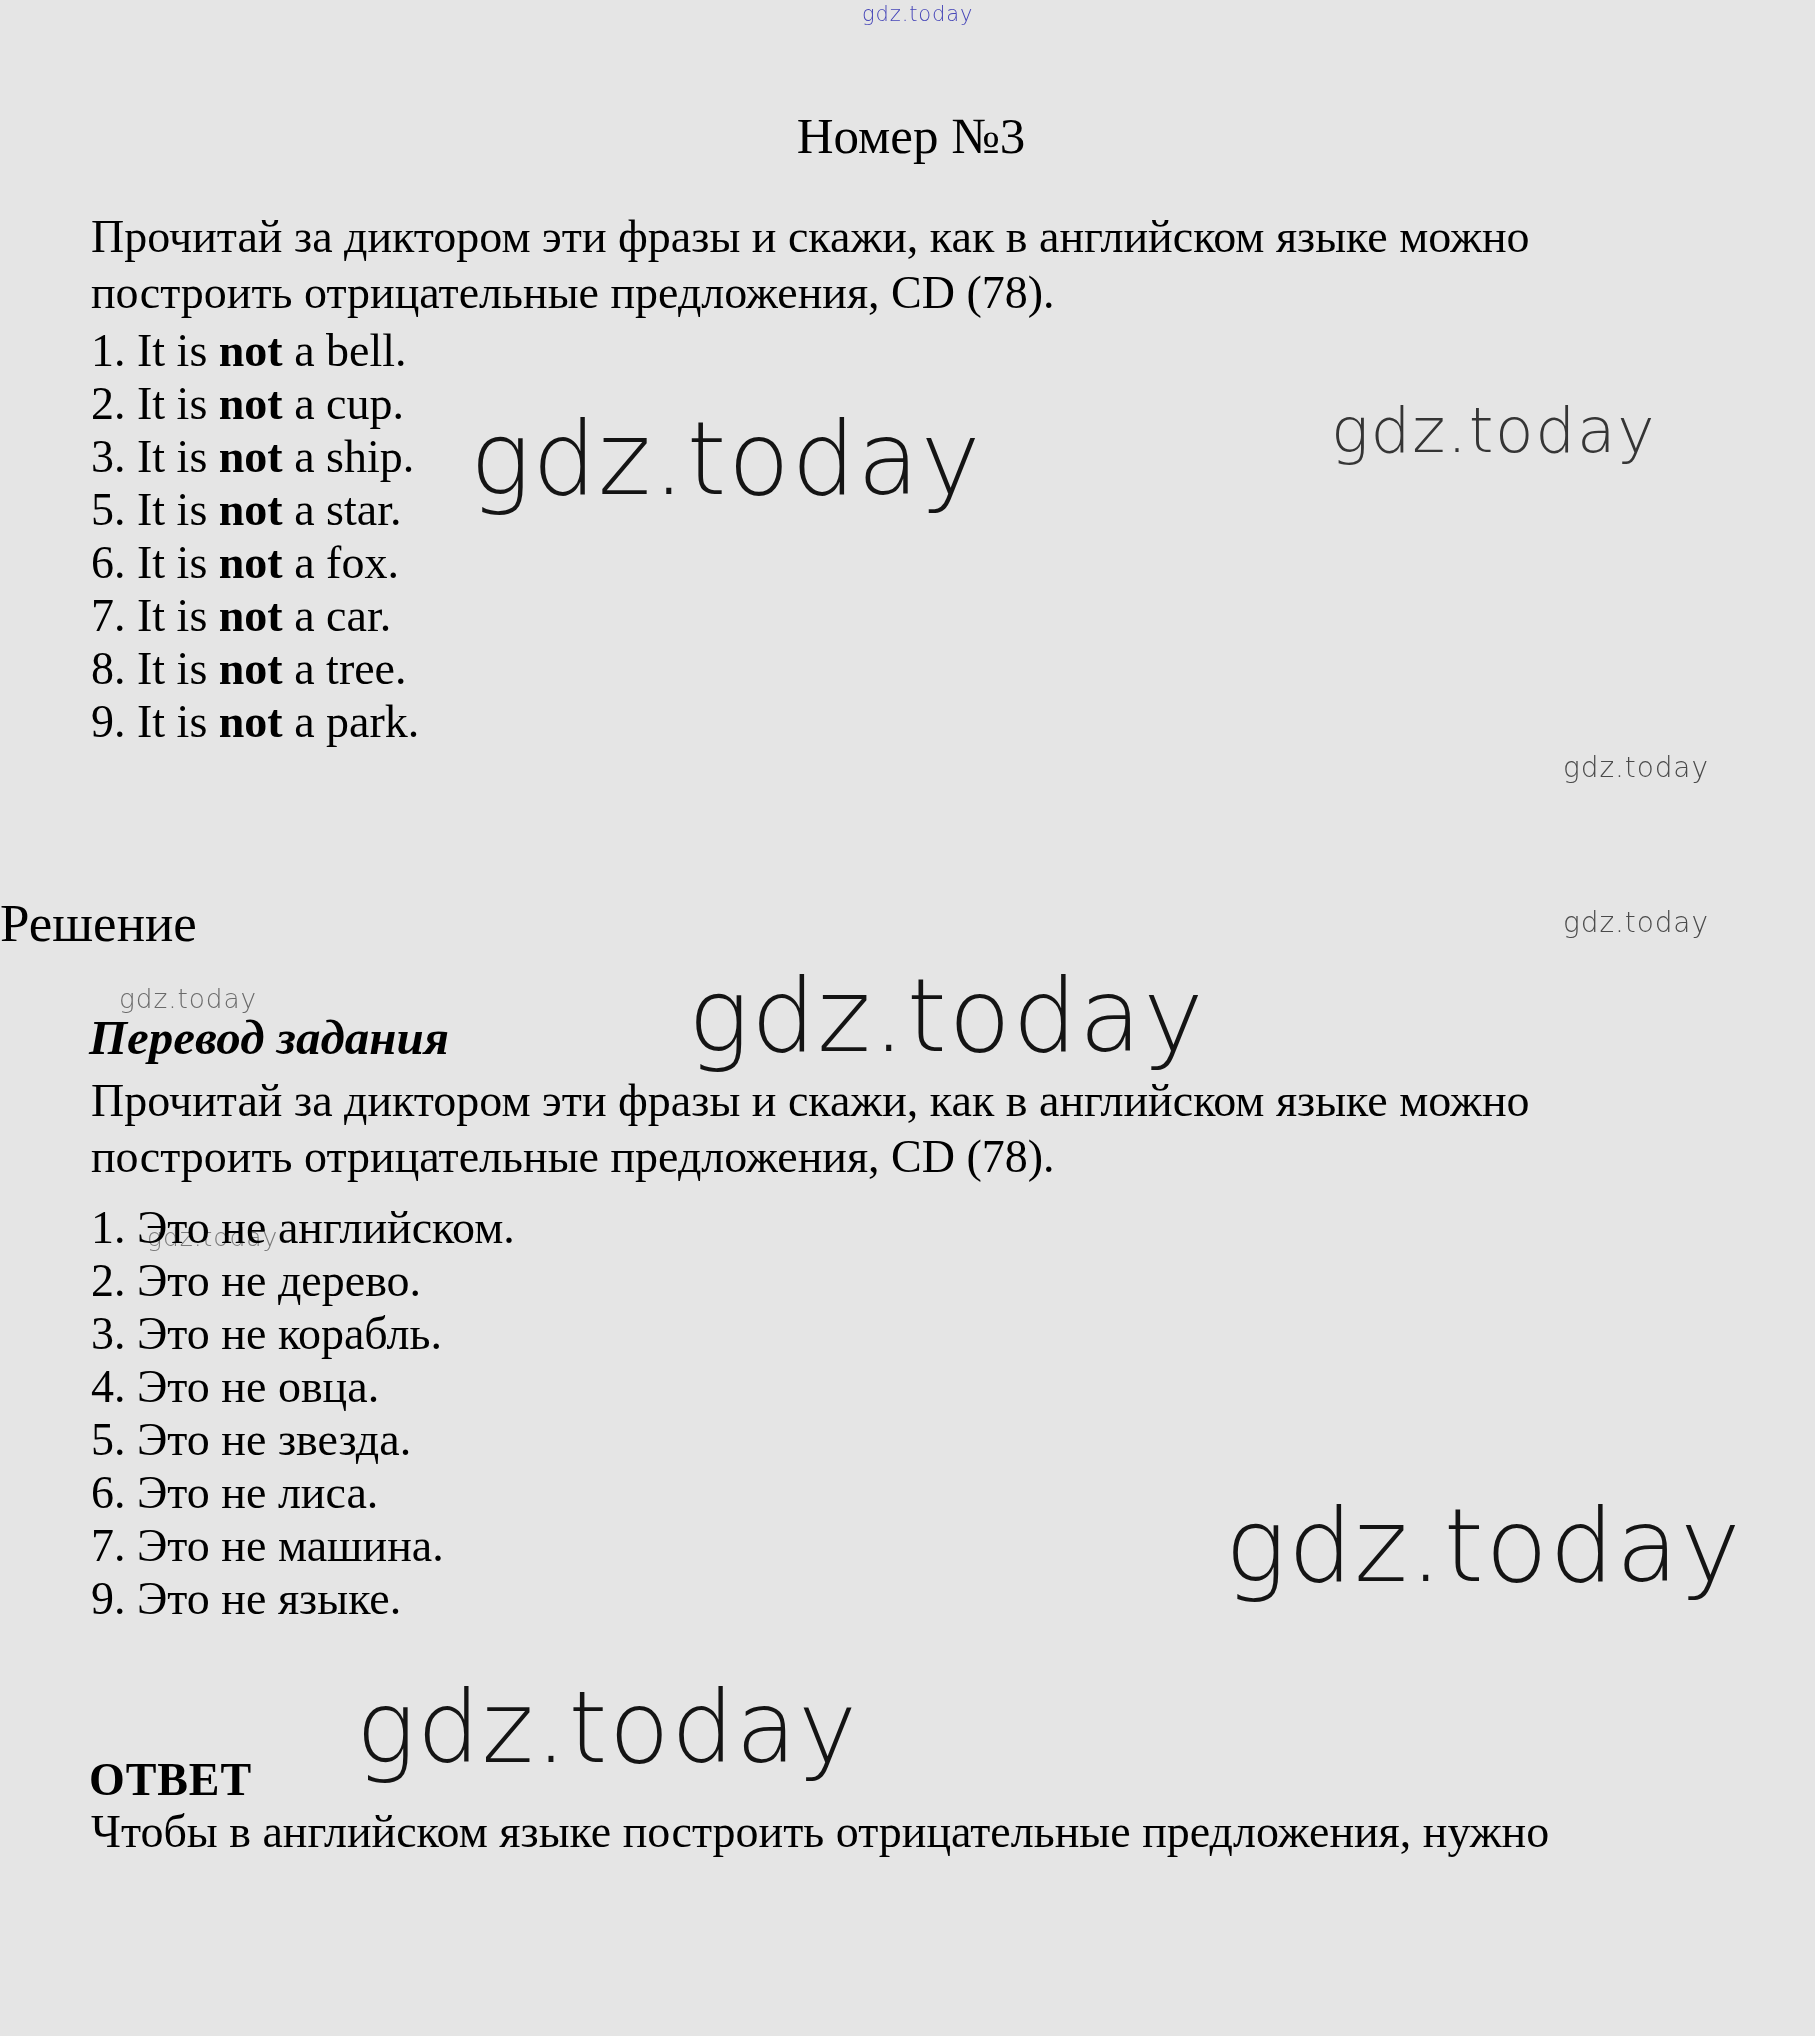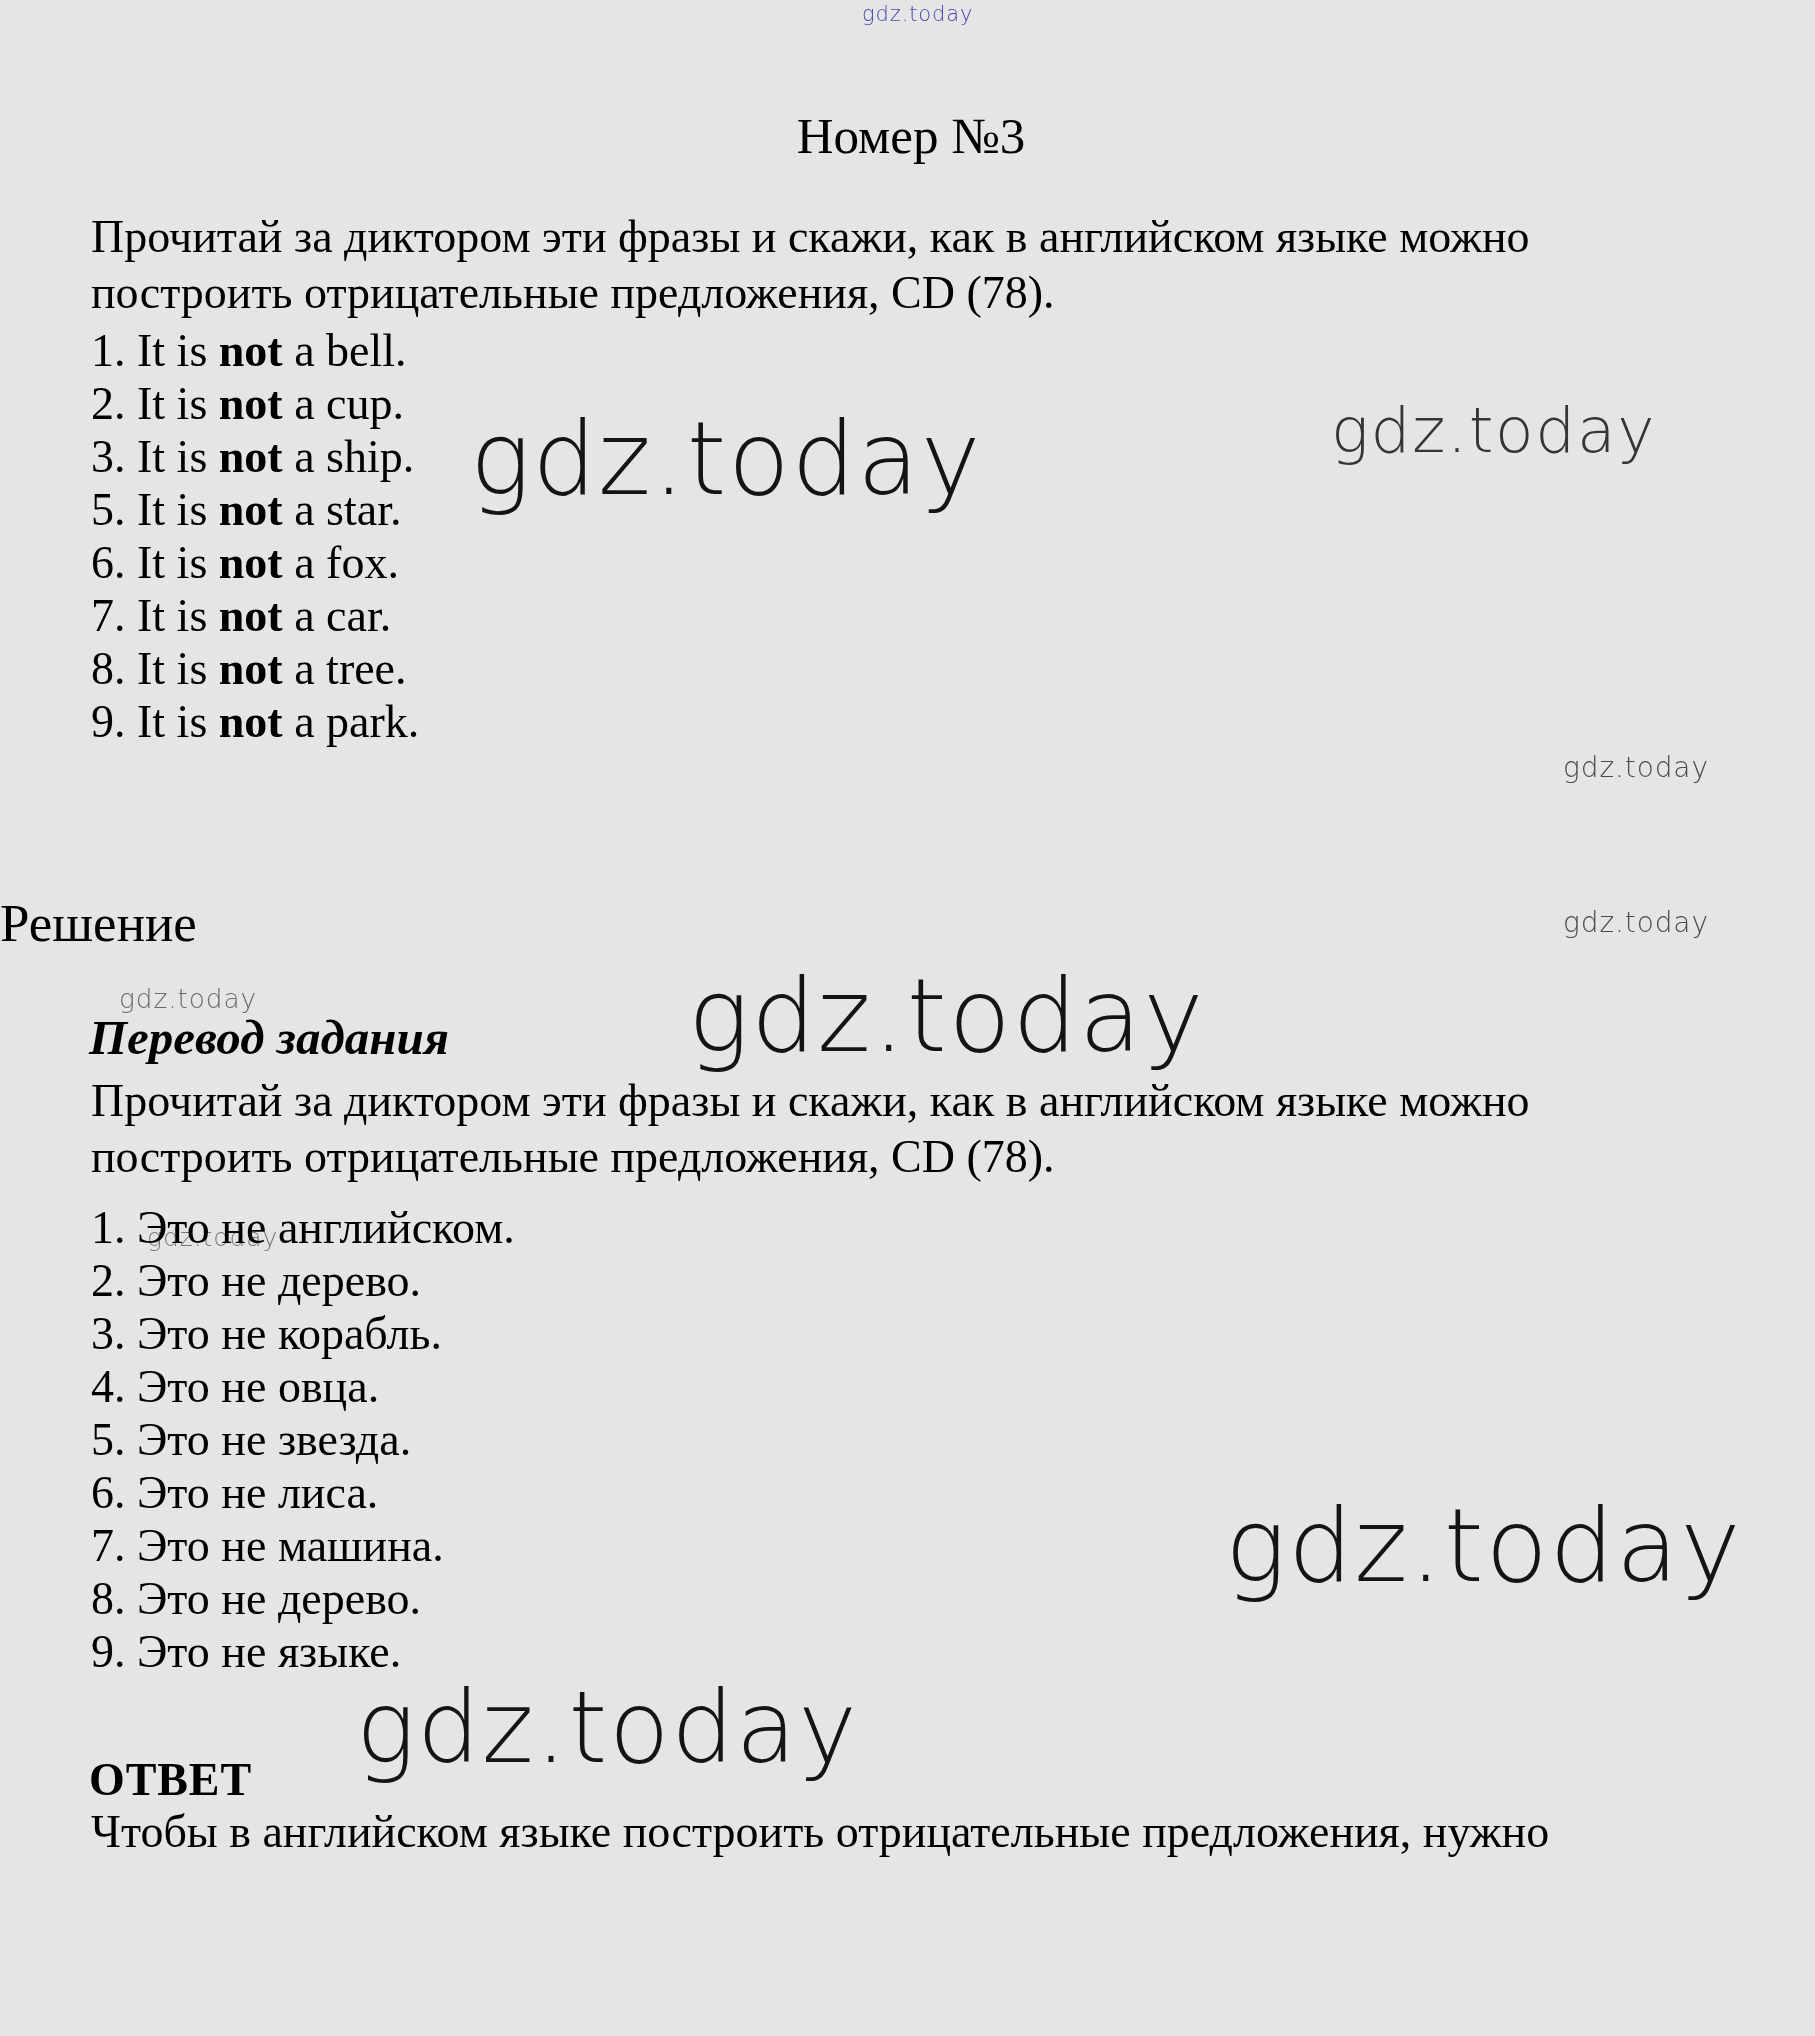--- a/index.html
+++ b/index.html
@@ -104,21 +104,20 @@
   </div>
 
   <div class="list solution-list">
     <div class="row"><span>1. </span><span>Это не английском.</span></div>
     <div class="row"><span>2. </span><span>Это не дерево.</span></div>
     <div class="row"><span>3. </span><span>Это не корабль.</span></div>
     <div class="row"><span>4. </span><span>Это не овца.</span></div>
     <div class="row"><span>5. </span><span>Это не звезда.</span></div>
     <div class="row"><span>6. </span><span>Это не лиса.</span></div>
     <div class="row"><span>7. </span><span>Это не машина.</span></div>
-    <div class="row"><span>8. </span><span>Это не дерево.</span></div>
     <div class="row"><span>9. </span><span>Это не языке.</span></div>
   </div>
 
   <div class="answer-heading">ОТВЕТ</div>
   <div class="para answer-para">
     <div>Чтобы в английском языке построить отрицательные предложения, нужно</div>
   </div>
 
 </div>
 

